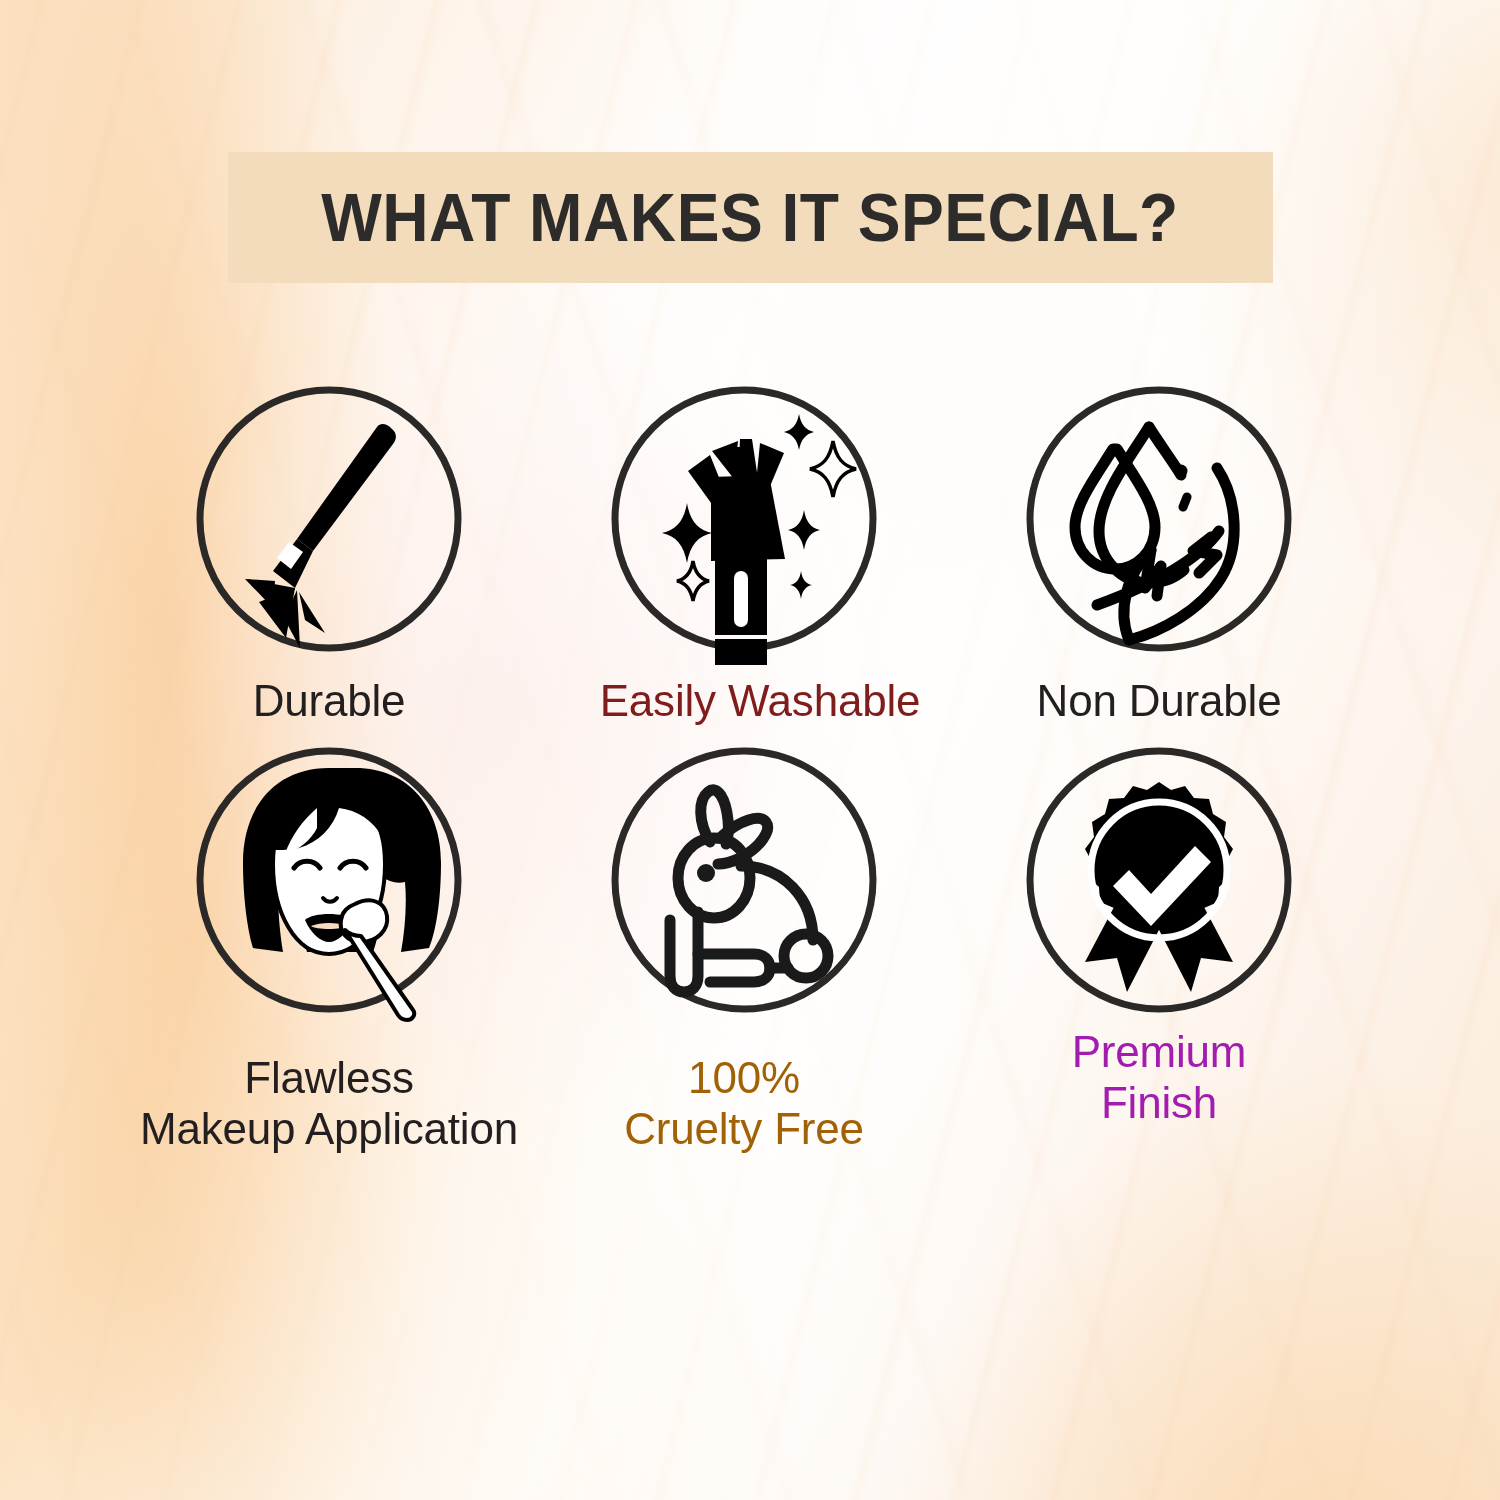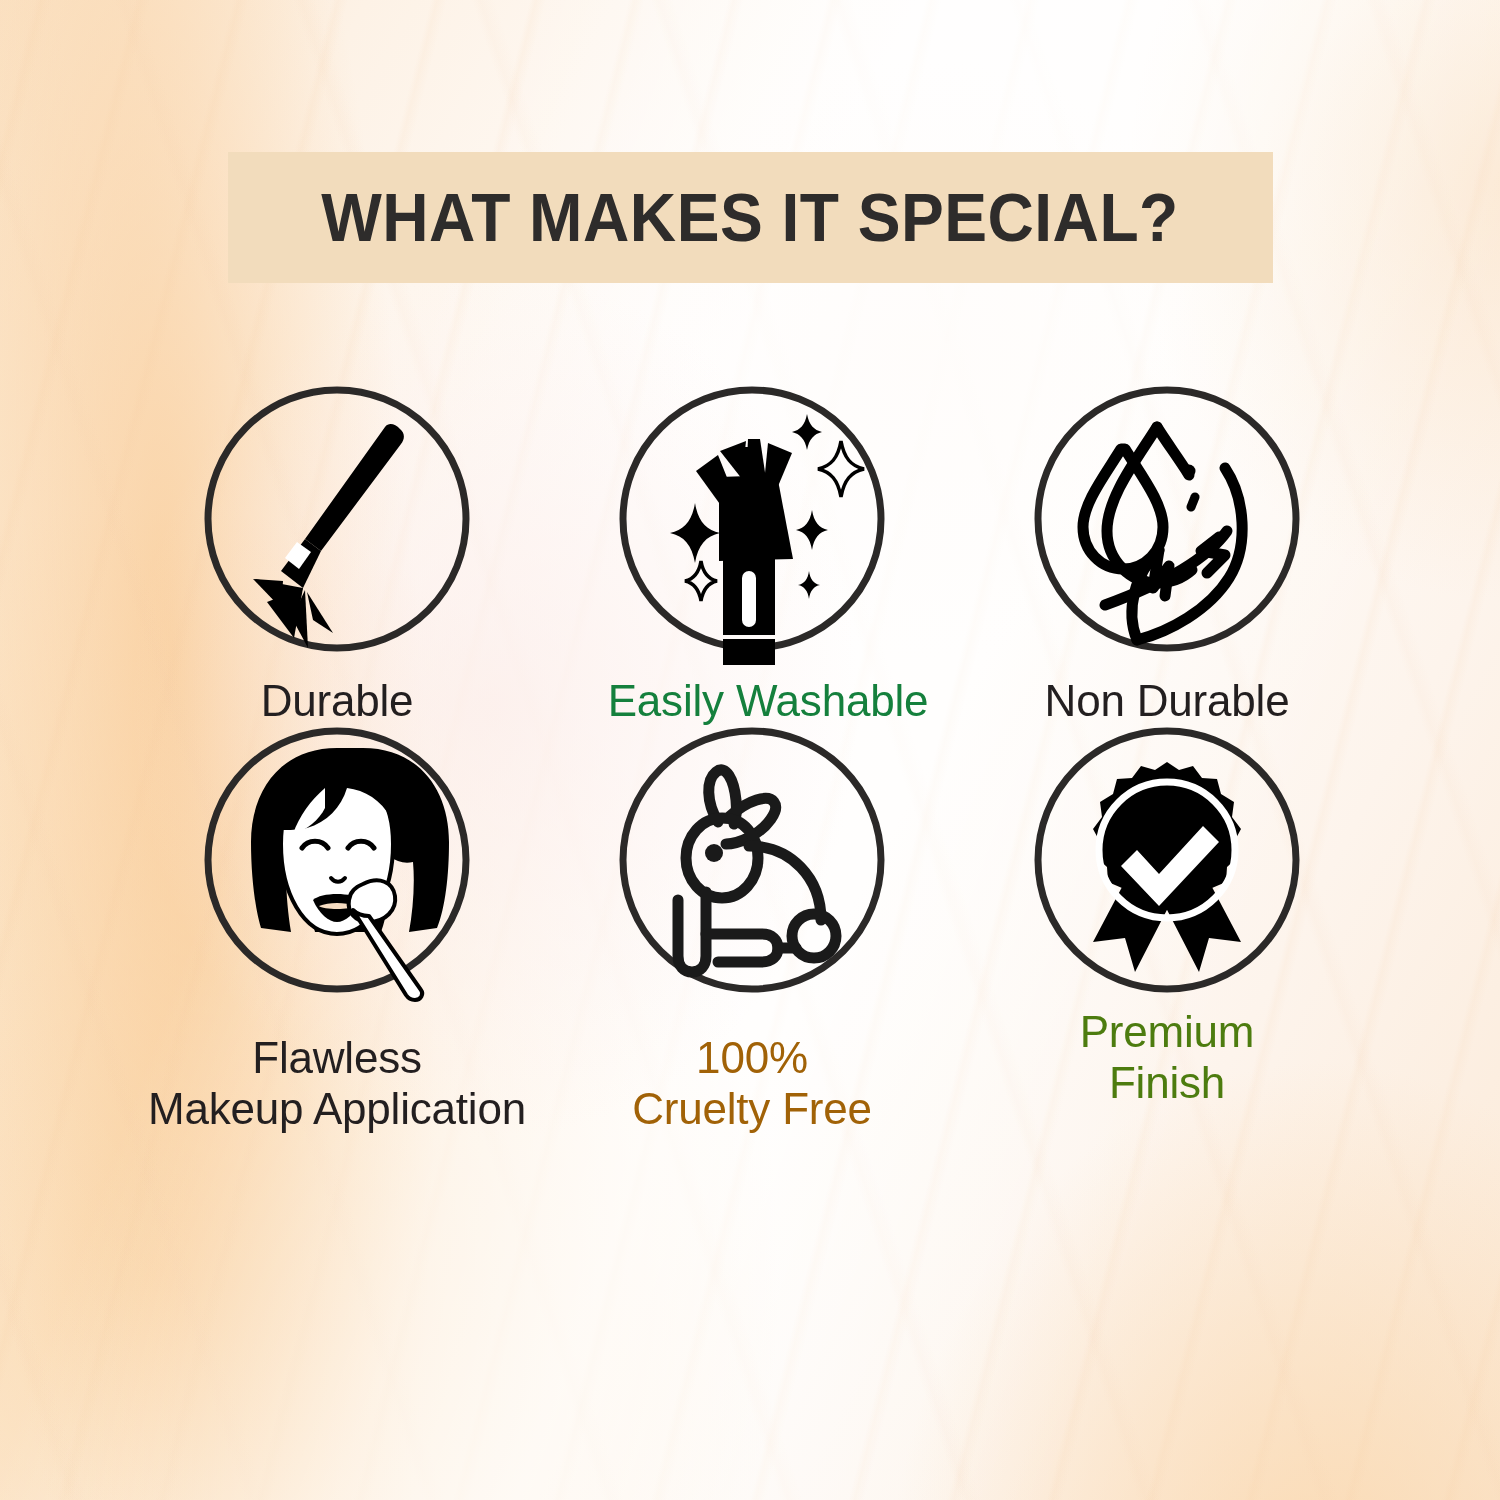--- a/index.html
+++ b/index.html
@@ -90,25 +90,26 @@
     font-size:69px;
     letter-spacing:.5px;
     transform:scaleX(.93);
     white-space:nowrap;
     line-height:1;
   }
 
   
   #feature-grid {
     position:absolute;
-    left:8px; top:385px;
+    left:0; top:385px;
     width:1488px;
     display:grid;
     grid-template-columns:repeat(3, 415px);
     justify-content:center;
+    row-gap:20px;
   }
   .feature-cell {
     display:flex;
     flex-direction:column;
     align-items:center;
   }
   .icon-circle {
     width:268px; height:268px;
     border-radius:50%;
     position:relative;
@@ -190,21 +191,21 @@
             <path d="M174 47 c8 -2 13 -7 15 -18 2 11 7 16 15 18 -8 2 -13 7 -15 18 -2 -11 -7 -16 -15 -18 Z"></path>
             <path d="M178 145 c9 -2 14 -8 16 -20 2 12 7 18 16 20 -9 2 -14 8 -16 20 -2 -12 -7 -18 -16 -20 Z"></path>
             <path d="M180 200 c6 -1 10 -6 11 -14 1 8 5 13 11 14 -6 1 -10 6 -11 14 -1 -8 -5 -13 -11 -14 Z"></path>
           </g>
           <g fill="none" stroke="#000" stroke-width="3.5">
             <path d="M200 84 c13 -3 20 -11 23 -28 3 17 10 25 23 28 -13 3 -20 11 -23 28 -3 -17 -10 -25 -23 -28 Z"></path>
             <path d="M67 196 c9 -2 14 -8 16 -20 2 12 7 18 16 20 -9 2 -14 8 -16 20 -2 -12 -7 -18 -16 -20 Z"></path>
           </g>
         </svg>
       </div>
-      <div class="feature-label" style="color: #15803d; margin-left: 32px;">Easily Washable</div>
+      <div class="feature-label" style="color: #7f1d1d; margin-left: 32px;">Easily Washable</div>
     </div>
 
     <div class="feature-cell row1">
       <div class="icon-circle">
         <svg width="268" height="268" viewBox="0 0 268 268">
           <circle cx="134" cy="134" r="129" fill="none" stroke="#2b2928" stroke-width="7"></circle>
           <g fill="none" stroke="#000" stroke-width="11" stroke-linecap="round" stroke-linejoin="round">
 
             <path d="M124 42 C104 74 74 112 74 146 c0 30 24 52 50 52 14 0 26 -5 35 -13"></path>
             <path d="M124 42 c10 16 22 32 32 48"></path>
@@ -292,18 +293,18 @@
           <path d="M98 144 L60 216 l32 -4 10 34 36 -70 Z" fill="#000"></path>
           <path d="M170 144 L208 216 l-32 -4 -10 34 -36 -70 Z" fill="#000"></path>
 
           <path d="M134 36
                    l12 8 14 -4 9 12 15 1 4 15 13 8 -2 15 9 12 -7 13 4 15 -11 10 -1 15 -14 6 -6 14 -15 1 -10 11 -14 -5 -14 5 -10 -11 -15 -1 -6 -14 -14 -6 -1 -15 -11 -10 4 -15 -7 -13 9 -12 -2 -15 13 -8 4 -15 15 -1 9 -12 14 4 Z" fill="#000"></path>
           <circle cx="134" cy="124" r="68" fill="none" stroke="#fff" stroke-width="7"></circle>
 
           <path d="M104 124 l22 24 44 -48 16 16 -60 64 -38 -40 Z" fill="#fff"></path>
         </svg>
       </div>
-      <div class="feature-label" style="color: #4d7c0f; margin-top: 12px;">Premium
+      <div class="feature-label" style="color: #a21caf; margin-top: 12px;">Premium
 Finish</div>
     </div>
 
   </div>
 </div>
 
 </body></html>

